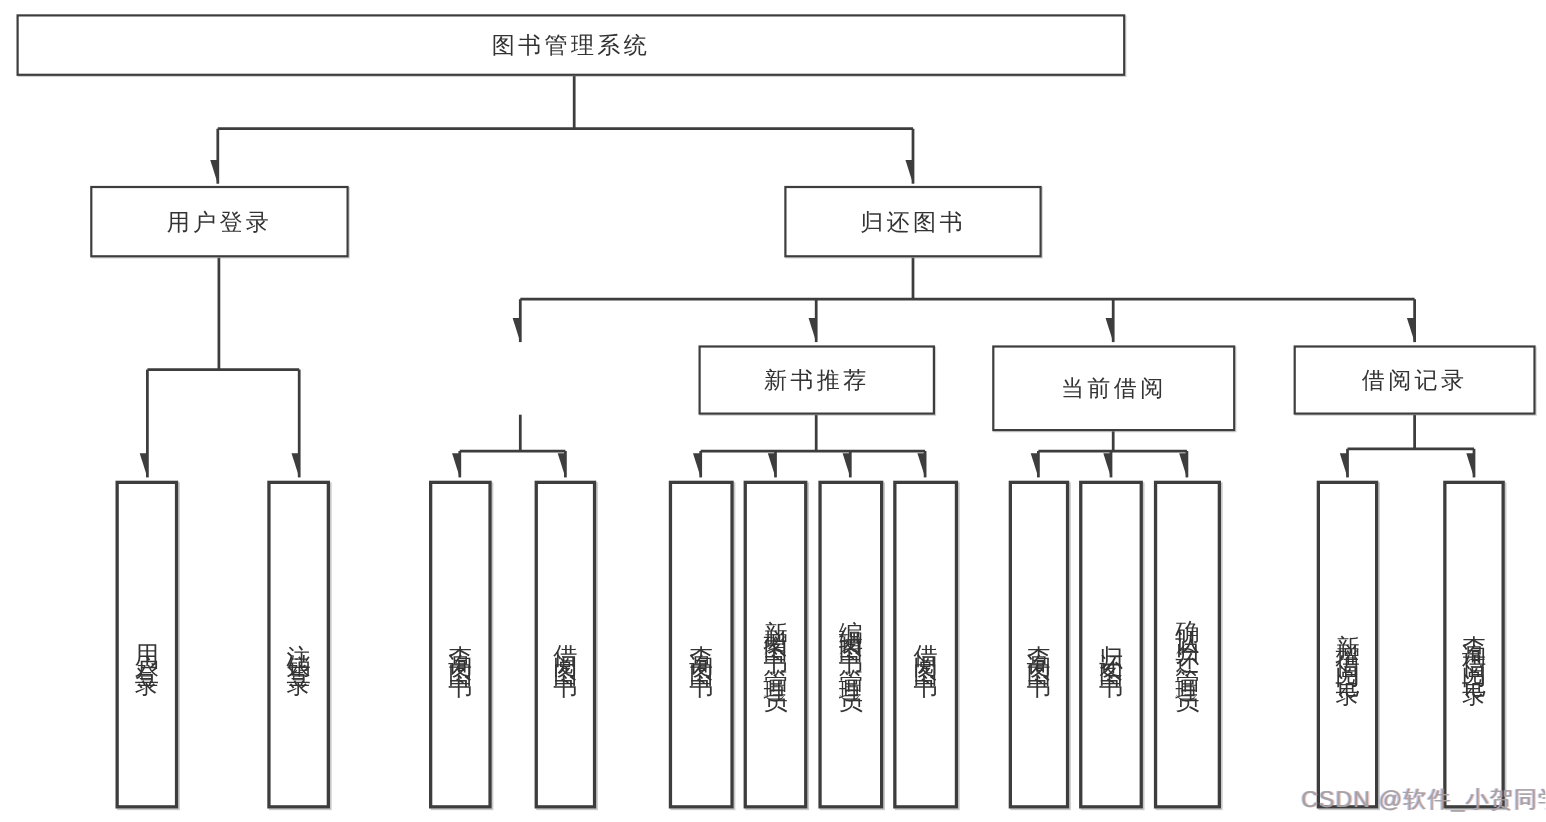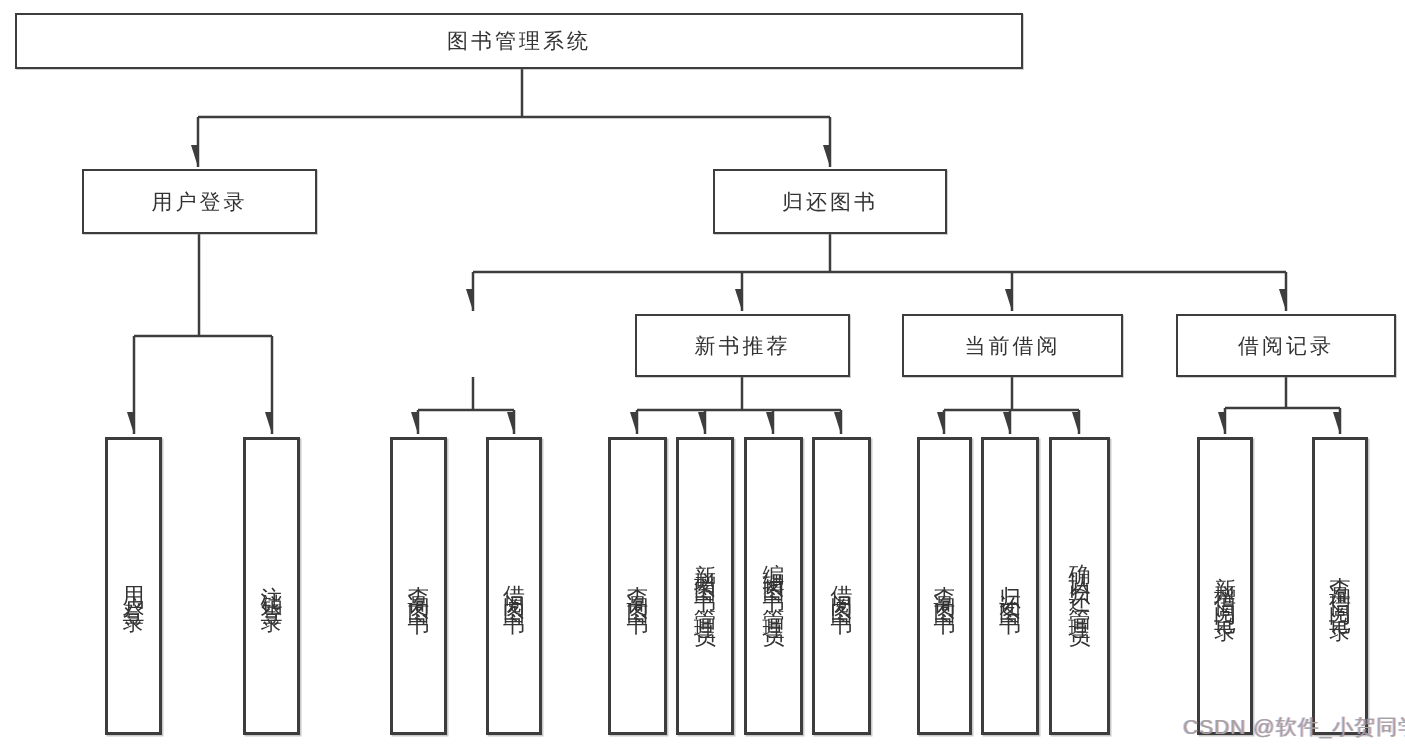--- a/index.html
+++ b/index.html
@@ -106,21 +106,21 @@
   <div class="node hnode" style="left:82px;top:169px;width:235px;height:65px;">
     <span>用户登录</span>
   </div>
   <div class="node hnode" style="left:713px;top:169px;width:234px;height:65px;">
     <span>归还图书</span>
   </div>
 
   <div class="node hnode" style="left:635px;top:314px;width:215px;height:63px;">
     <span>新书推荐</span>
   </div>
-  <div class="node hnode" style="left:902px;top:314px;width:221px;height:63px;">
+  <div class="node hnode" style="left:902px;top:314px;width:221px;height:78px;">
     <span>当前借阅</span>
   </div>
   <div class="node hnode" style="left:1176px;top:314px;width:220px;height:63px;">
     <span>借阅记录</span>
   </div>
 
   <div class="node leaf" style="left:105px;top:437px;width:57px;height:298px;">
     <span class="vtext">用户登录</span>
   </div>
   <div class="node leaf" style="left:243px;top:437px;width:57px;height:298px;">

